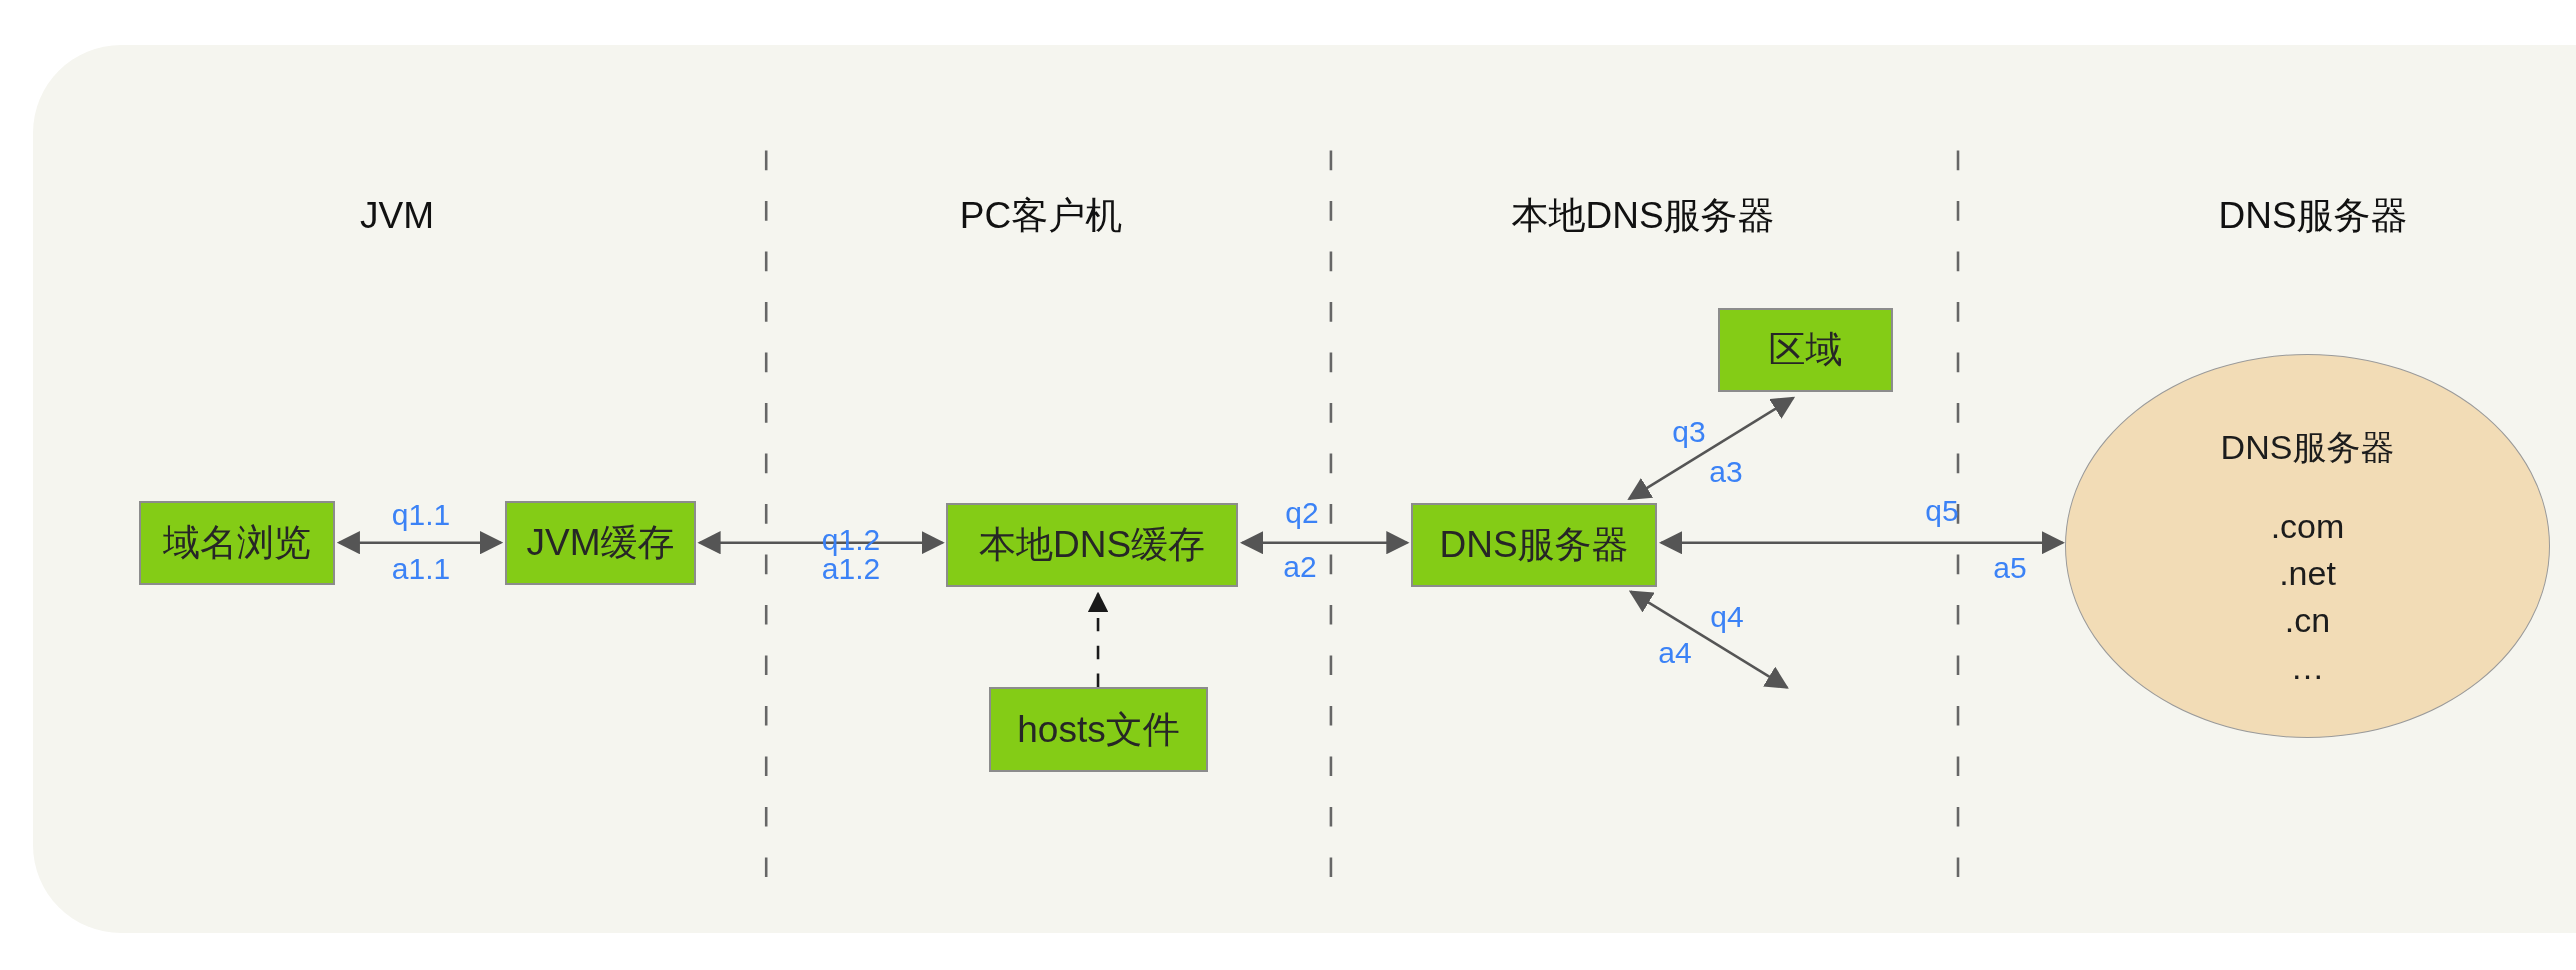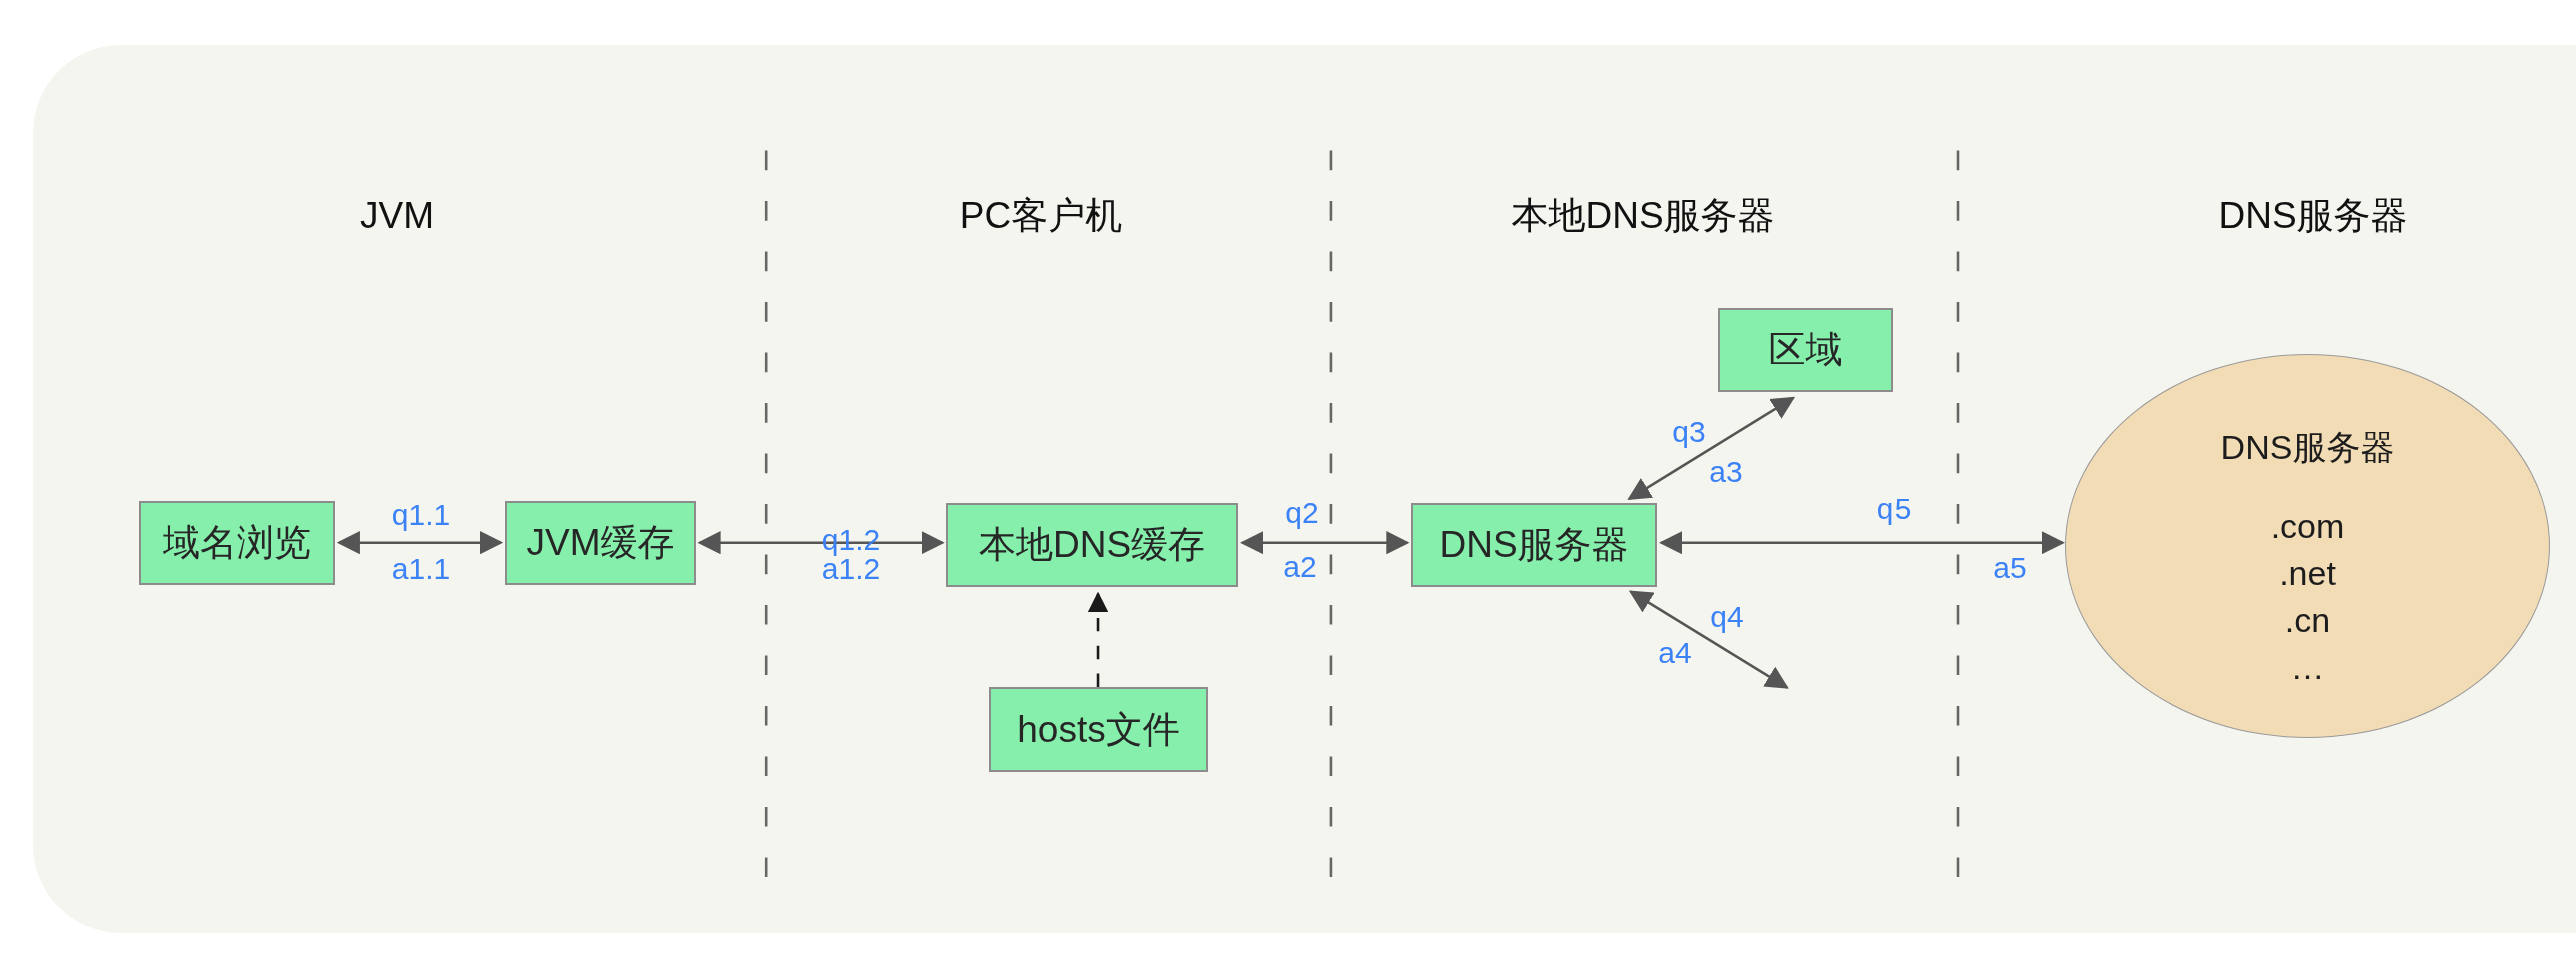--- a/index.html
+++ b/index.html
@@ -26,21 +26,21 @@
   .sec-title {
     position: absolute;
     transform: translate(-50%, -50%);
     font-size: 37px;
     color: #111111;
     white-space: nowrap;
   }
   .box {
     position: absolute;
     box-sizing: border-box;
-    background: #86efac;
+    background: #84cc16;
     border: 2.1px solid #8c8c8c;
     display: flex;
     align-items: center;
     justify-content: center;
     font-size: 37px;
     color: #262626;
     white-space: nowrap;
   }
   .edge-label {
     position: absolute;
@@ -148,17 +148,17 @@
 
   <div class="edge-label" style="left:1302px; top:513px;">q2</div>
   <div class="edge-label" style="left:1300px; top:567px;">a2</div>
 
   <div class="edge-label" style="left:1689px; top:432px;">q3</div>
   <div class="edge-label" style="left:1726px; top:472px;">a3</div>
 
   <div class="edge-label" style="left:1727px; top:617px;">q4</div>
   <div class="edge-label" style="left:1675px; top:653px;">a4</div>
 
-  <div class="edge-label" style="left:1894px; top:511px;font-family:Liberation Mono, monospace;">q5</div>
+  <div class="edge-label" style="left:1942px; top:511px;">q5</div>
   <div class="edge-label" style="left:2010px; top:568px;">a5</div>
 
 </div>
 
 
 </body></html>

